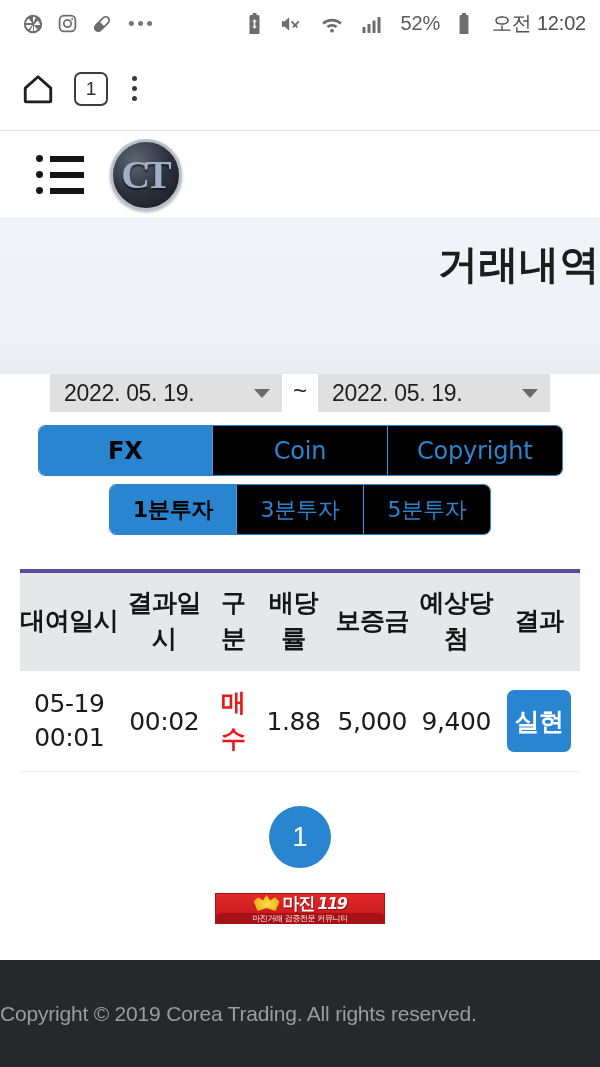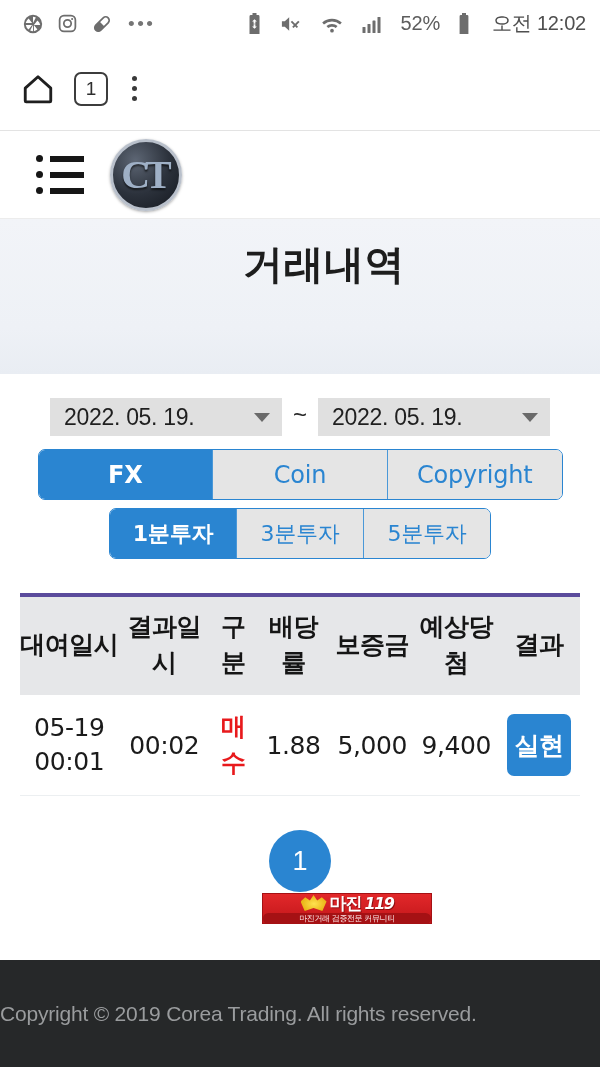--- a/index.html
+++ b/index.html
@@ -160,37 +160,36 @@
     color: transparent;
     text-shadow: 0 2px 2px rgba(0,0,0,.12);
   }
   .logo-text .t2 { color: #f2f4f7; text-shadow: 1px 1px 0 #c4ccd6, 0 2px 3px rgba(0,0,0,.18); }
 
   
   .titleband {
     flex: 0 0 155px;
     background: linear-gradient(180deg, #f2f4f8 0%, #eef1f6 70%, #e9edf3 100%);
     display: flex;
-    justify-content: center;
+    justify-content: flex-end;
     padding-top: 18px;
     padding-left: 48px;
   }
   .pagetitle {
     font-size: 40px;
     font-weight: bold;
     color: #1d1d1d;
     letter-spacing: 0.5px;
     font-family: "DejaVu Sans", sans-serif;
   }
 
   
   .content {
     flex: 1 1 auto;
     background: #ffffff;
-    padding-top: 24px;
     position: relative;
   }
 
   .daterow {
     display: flex;
     align-items: center;
     justify-content: center;
     gap: 10px;
     margin-bottom: 13px;
   }
@@ -221,30 +220,30 @@
   .seg {
     display: flex;
     border: 1.6px solid #2a85d1;
     border-radius: 7px;
     overflow: hidden;
     background: #fff;
   }
   .seg .segbtn {
     font-size: 24px;
     color: #2a85d1;
-    background: #e5e5e5;
+    background: #000000;
     display: flex; align-items: center; justify-content: center;
     border-right: 1.6px solid #4a98d8;
     letter-spacing: -0.2px;
     font-family: "DejaVu Sans", sans-serif;
   }
   .seg .segbtn:last-child { border-right: none; }
   .seg .segbtn.active {
     background: #2a85d1;
-    color: #ffffff;
+    color: #000000;
     font-weight: bold;
   }
 
   .seg-main { width: 525px; height: 51px; margin-bottom: 8px; }
   .seg-main .segbtn { flex: 1 1 0; height: 100%; }
 
   .seg-sub { width: 382px; height: 51px; }
   .seg-sub .segbtn { flex: 1 1 0; height: 100%; font-size: 22px; }
 
   .segrow-main { position: relative; }
@@ -258,21 +257,20 @@
     width: 170px;
     height: 31px;
     background: linear-gradient(180deg, #e2282a 0%, #c2161a 100%);
     border: 1px solid #a51114;
     display: flex;
     flex-direction: column;
     align-items: center;
     justify-content: center;
     overflow: hidden;
     z-index: 8;
-    margin-left: 47px;
   }
   .ad-top { display: flex; align-items: center; gap: 3px; height: 19px; }
   .ad-emblem {
     width: 26px; height: 16px;
     background: radial-gradient(ellipse at 50% 55%, #ffe14f 0%, #e8b215 70%, #b5850a 100%);
     clip-path: polygon(0% 40%, 18% 14%, 36% 34%, 50% 0%, 64% 34%, 82% 14%, 100% 40%, 84% 100%, 50% 82%, 16% 100%);
     flex: 0 0 26px;
   }
   .ad-mj {
     font-size: 17px; font-weight: bold; color: #ffffff;

